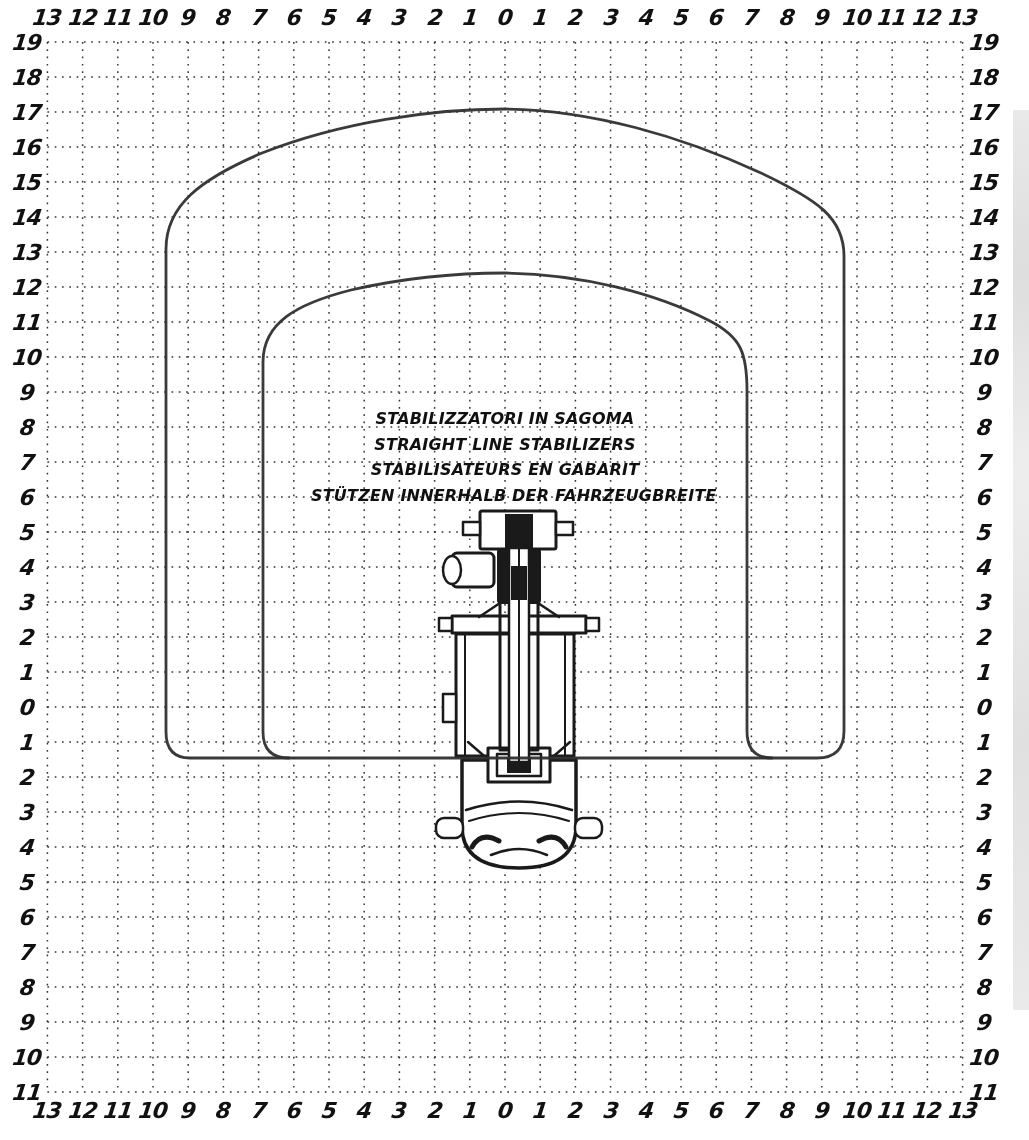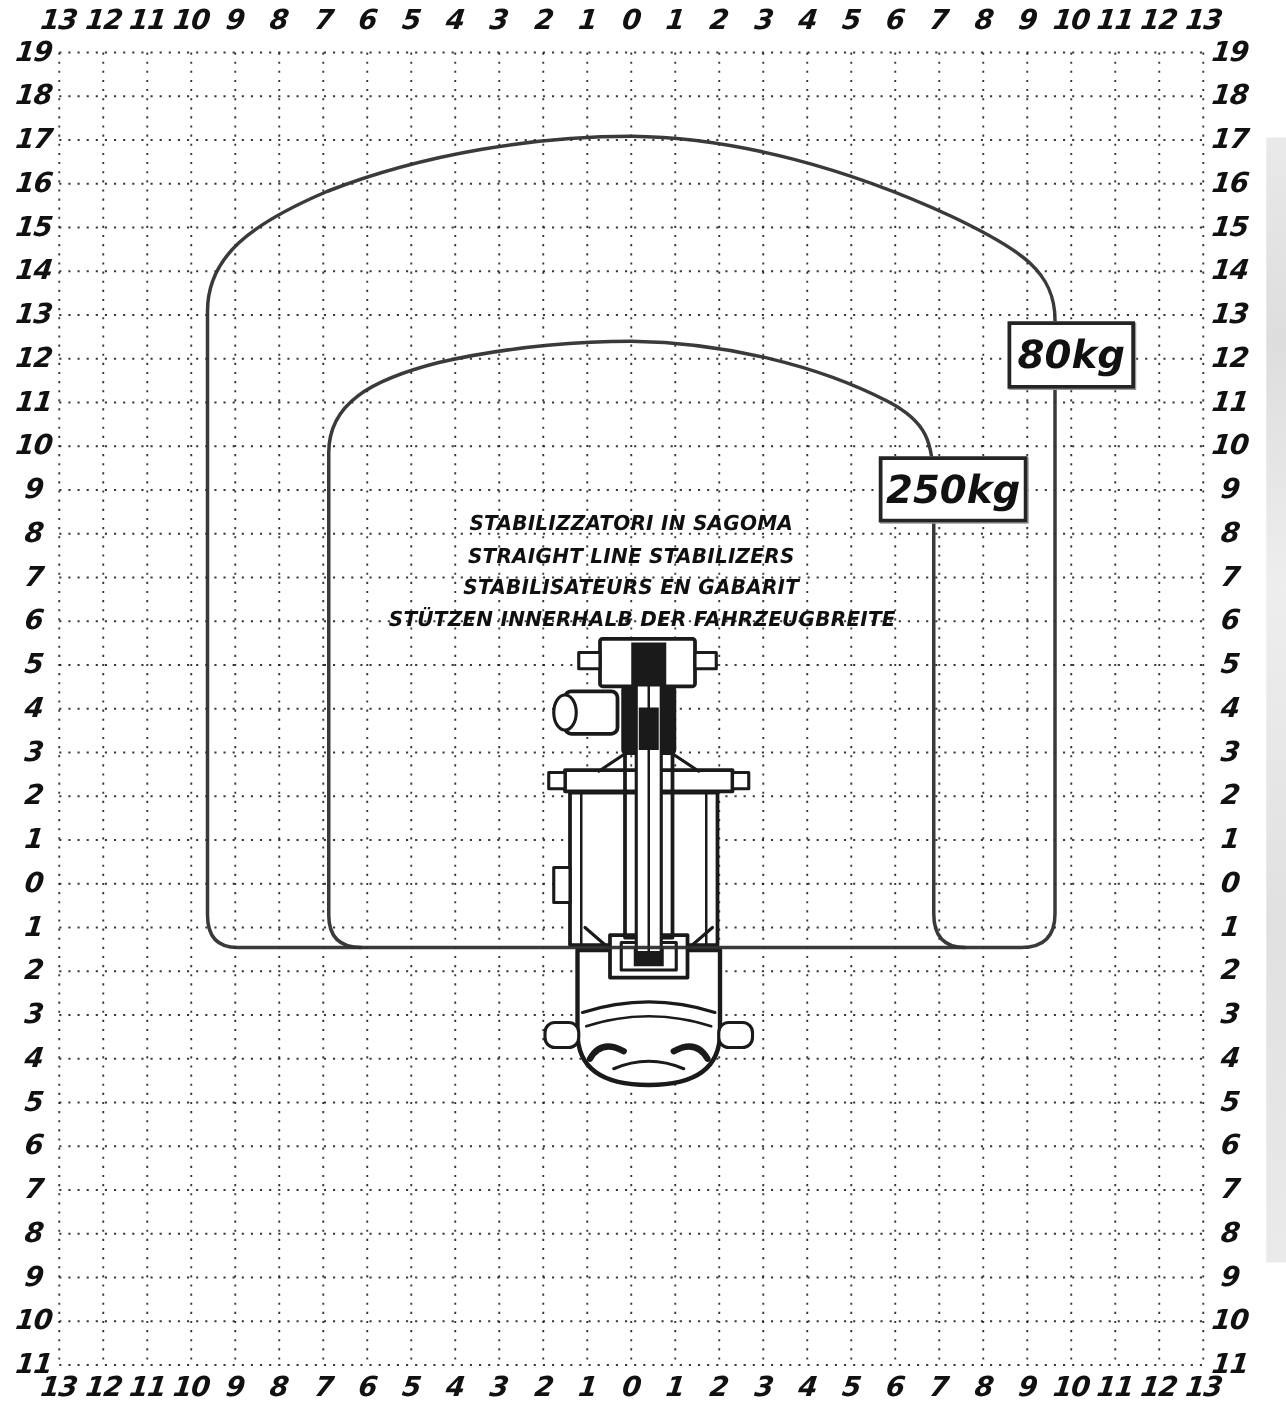--- a/index.html
+++ b/index.html
@@ -154,26 +154,20 @@
                L 844 731 Q 844 758 817 758 L 190 758"></path>
       <path d="M 289 758 Q 263 758 263 732 L 263 362
                C 263 323 296 304 351 290
                C 412 276 471 273 505 273
                C 581 274 656 293 710 321
                C 741 337 747 353 747 391
                L 747 731 Q 747 758 772 758"></path>
     </g>
   </svg>
 
-  <div class="kg-box" id="box80">
-    <span>80kg</span>
-  </div>
-  <div class="kg-box" id="box250">
-    <span>250kg</span>
-  </div>
 
   <div class="note">
     <div>STABILIZZATORI IN SAGOMA</div>
     <div>STRAIGHT LINE STABILIZERS</div>
     <div>STABILISATEURS EN GABARIT</div>
     <div>STÜTZEN INNERHALB DER FAHRZEUGBREITE</div>
   </div>
 
   <div id="axis-top">
       <span class="axis-num" style="left: 47.4px; top: 17px;">13</span>

